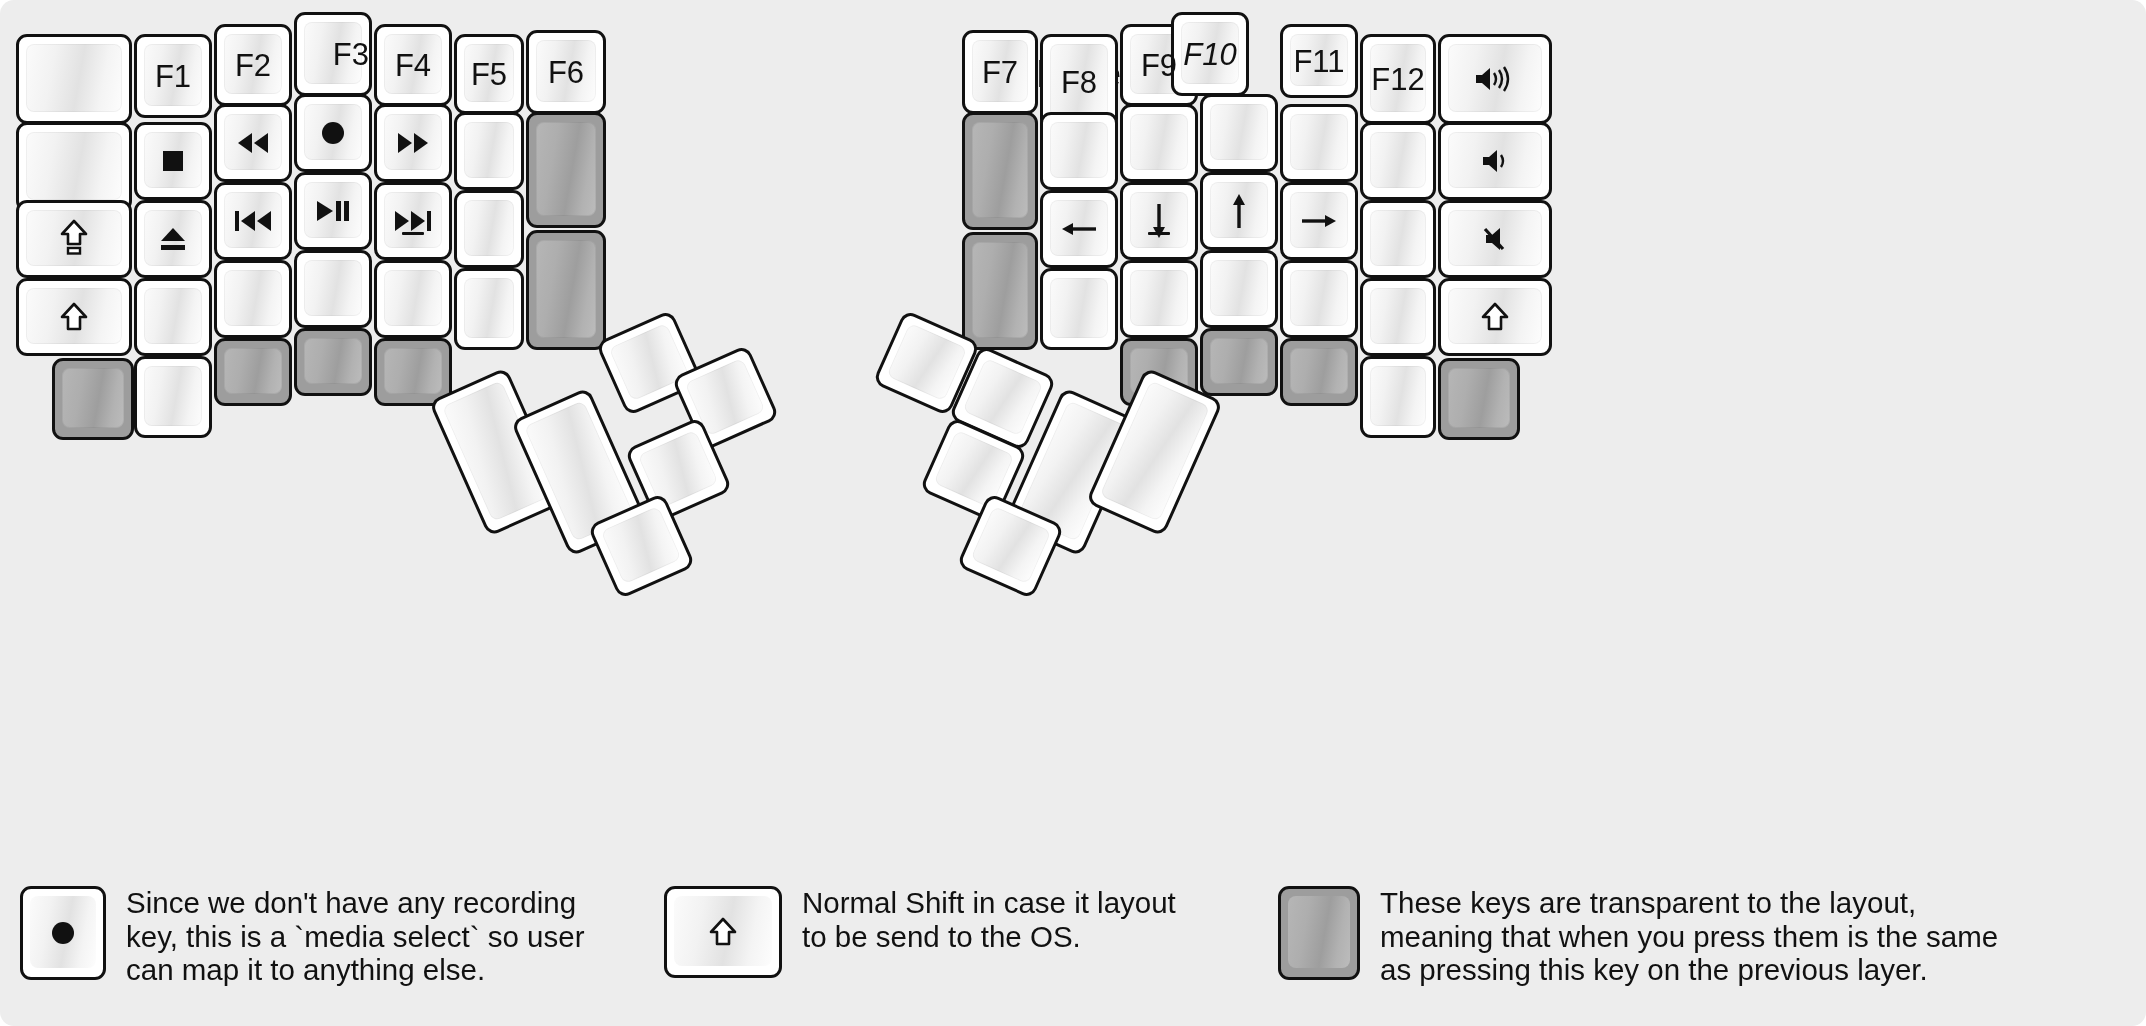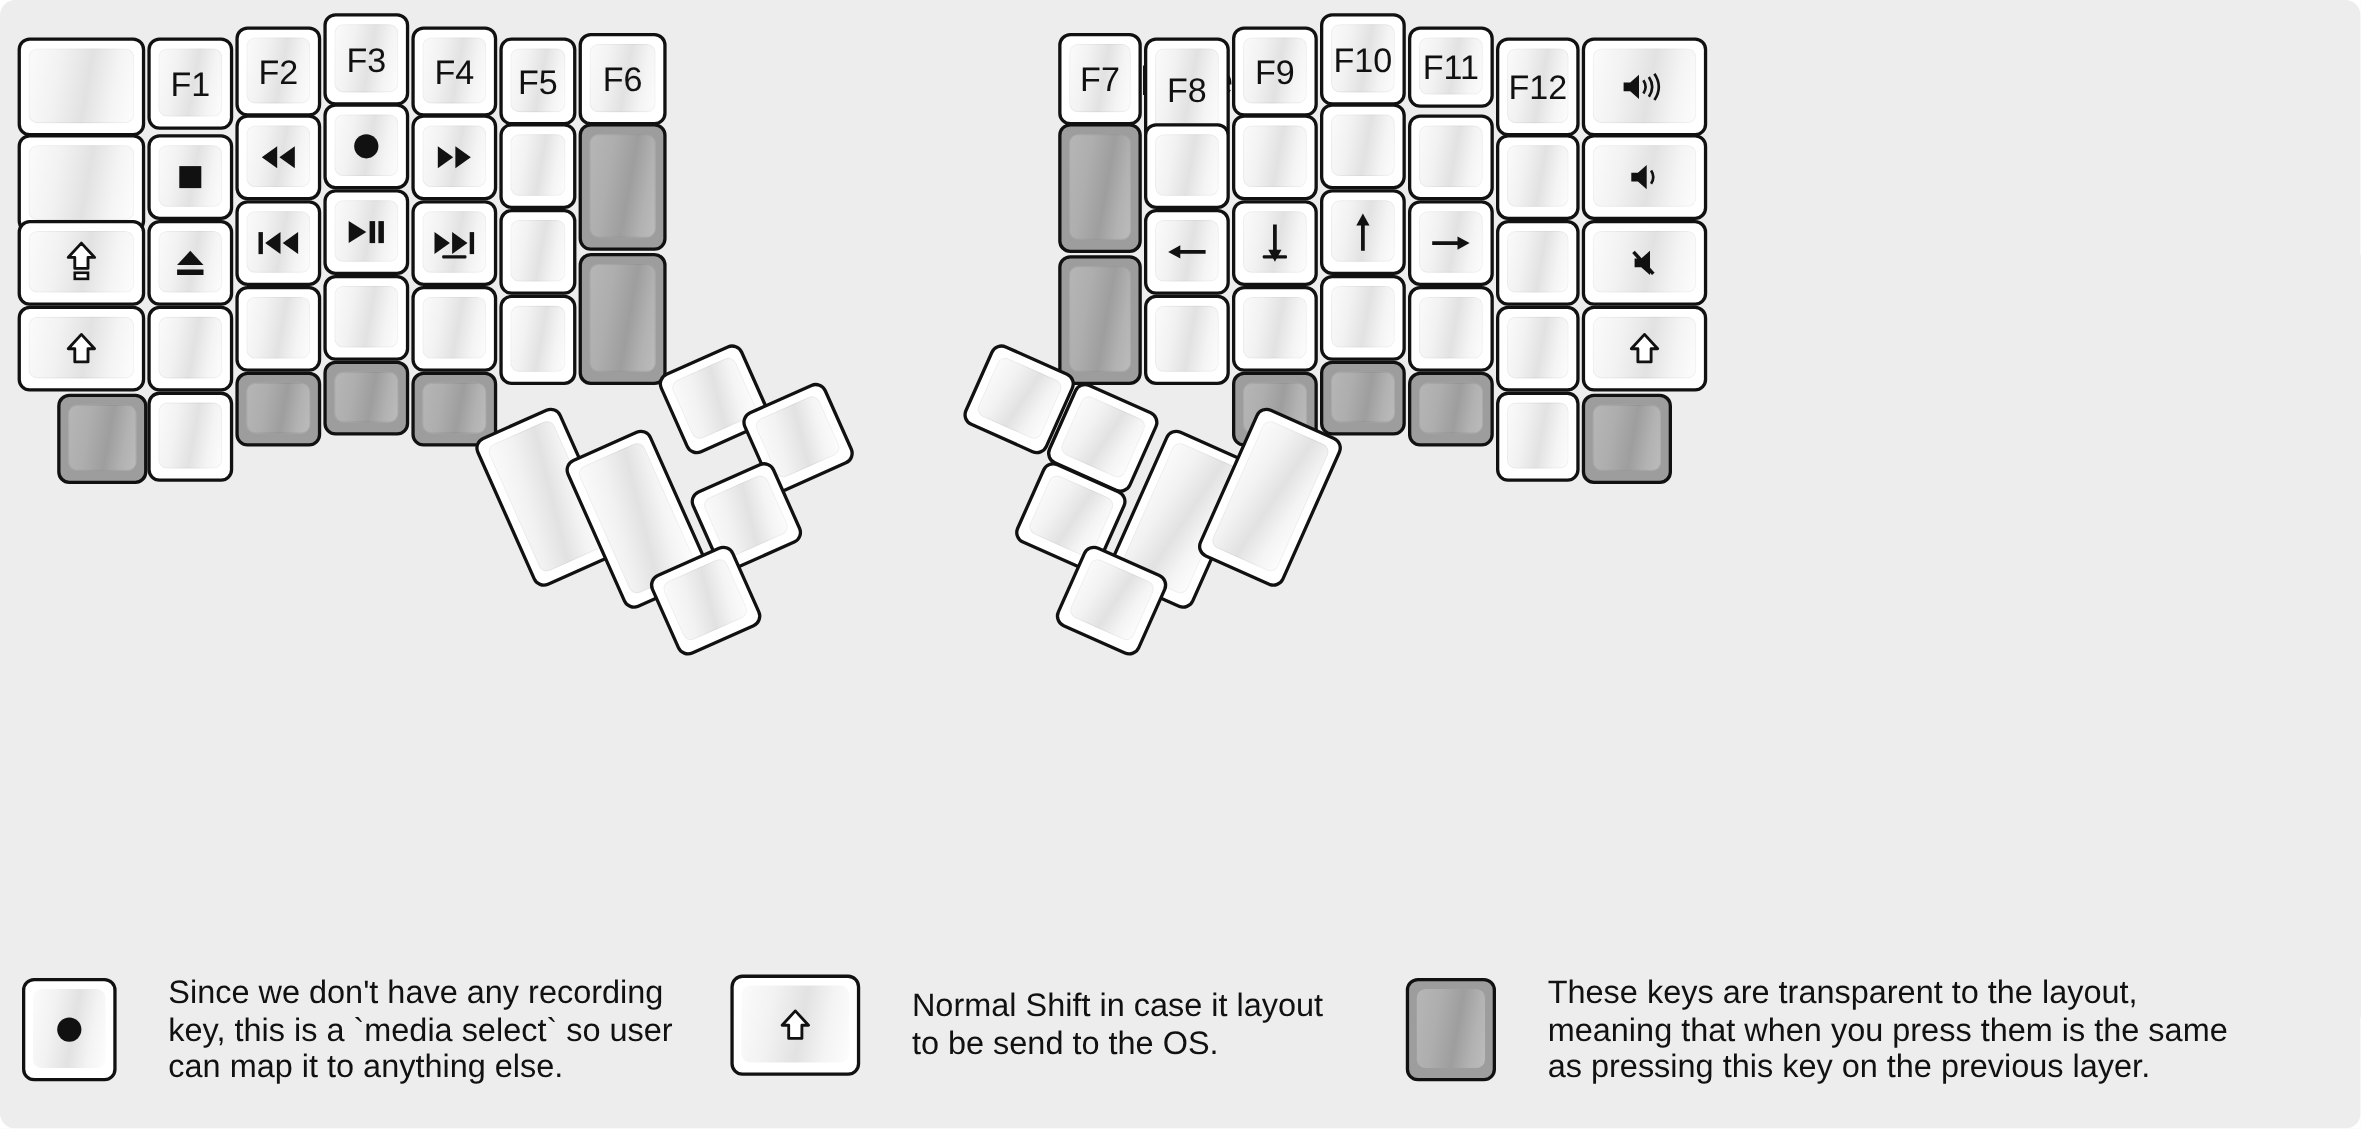--- a/index.html
+++ b/index.html
@@ -66,21 +66,21 @@
     border-radius:1px;
   }
 
   
   .glyph{font-size:31px;line-height:1;}
   svg.ic{display:block;}
 
   
   .legend{
     position:absolute;
-    display:flex;align-items:center;gap:27px;
+    display:flex;align-items:flex-start;
   }
   .legend .legtext{
     margin-left:20px;
     font-size:29.5px;
     line-height:1.14;
     color:#111;
     white-space:pre-line;
   }
   .legkey{
     position:relative;
@@ -184,21 +184,21 @@
             <polygon points="38,2 38,22 24,12" fill="#111"></polygon>
           </svg>
         </span>
       </div>
       <div class="key" style="left: 214px; top: 260px; width: 78px; height: 78px;">
         <div class="cap"></div>
       </div>
       <div class="key trans" style="left: 214px; top: 338px; width: 78px; height: 68px;">
         <div class="cap"></div>
       </div>
-      <div class="key" style="left: 294px; top: 12px; width: 78px; height: 84px;">
+      <div class="key" style="left: 294px; top: 12px; width: 78px; height: 84px; justify-content: flex-end;">
         <div class="cap"></div>
         <span class="lbl">F3</span>
       </div>
       <div class="key" style="left: 294px; top: 94px; width: 78px; height: 78px;">
         <div class="cap"></div>
         <span class="lbl glyph">
           <svg class="ic" width="28" height="28" viewBox="0 0 28 28">
             <circle cx="14" cy="14" r="11" fill="#111"></circle>
           </svg>
         </span>
@@ -337,21 +337,21 @@
           </svg>
         </span>
         <span class="homing"></span>
       </div>
       <div class="key" style="left: 1120px; top: 260px; width: 78px; height: 78px;">
         <div class="cap"></div>
       </div>
       <div class="key trans" style="left: 1120px; top: 338px; width: 78px; height: 68px;">
         <div class="cap"></div>
       </div>
-      <div class="key" style="left: 1200px; top: 12px; width: 78px; height: 84px;">
+      <div class="key" style="left: 1171px; top: 12px; width: 78px; height: 84px; font-style: italic;">
         <div class="cap"></div>
         <span class="lbl">F10</span>
       </div>
       <div class="key" style="left: 1200px; top: 94px; width: 78px; height: 78px;">
         <div class="cap"></div>
       </div>
       <div class="key" style="left: 1200px; top: 172px; width: 78px; height: 78px;">
         <div class="cap"></div>
         <span class="lbl glyph">
           <svg class="ic" width="24" height="38" viewBox="0 0 24 38">

